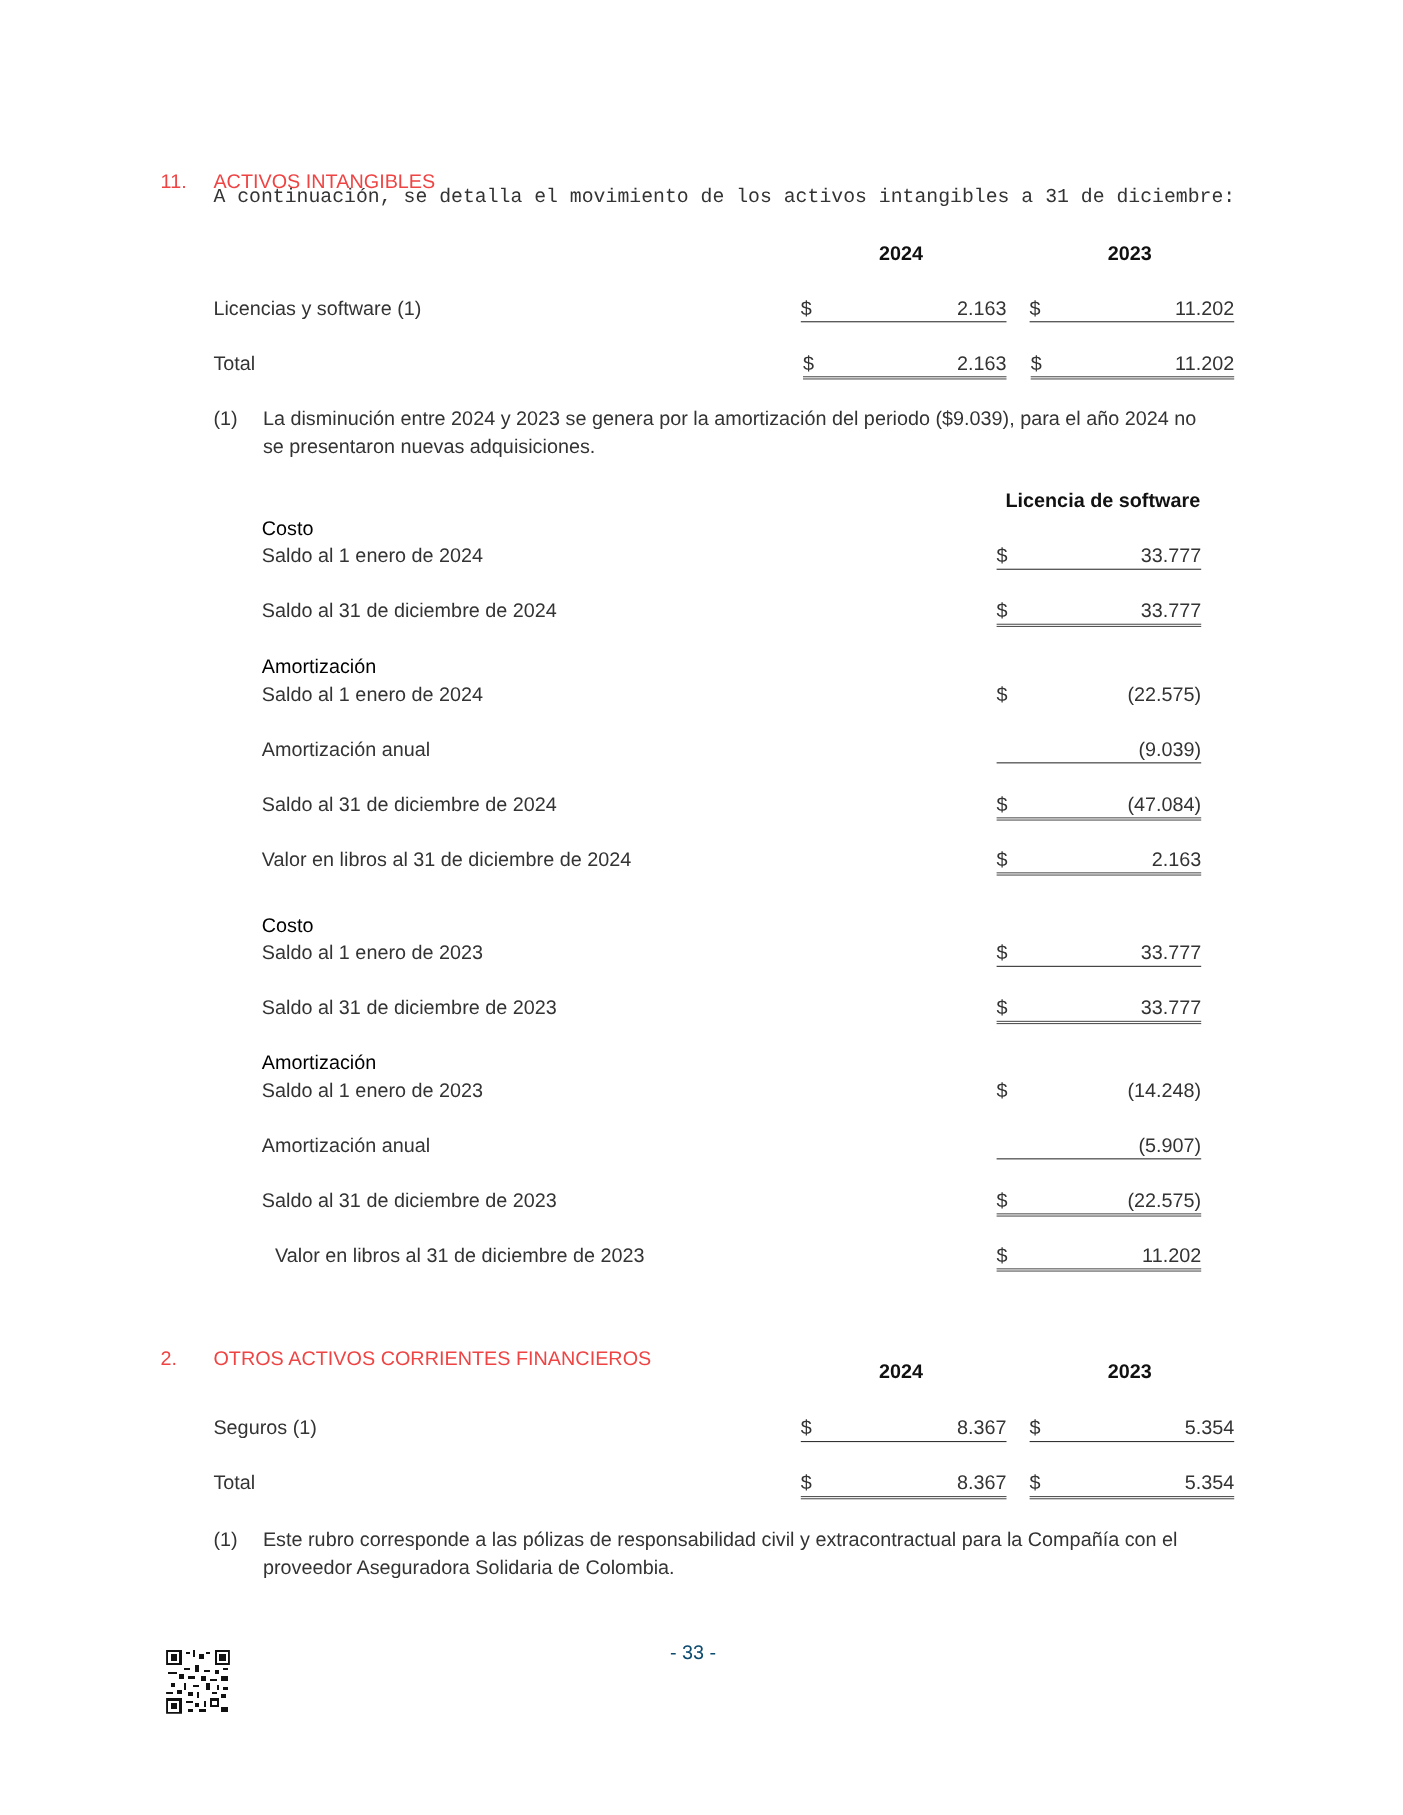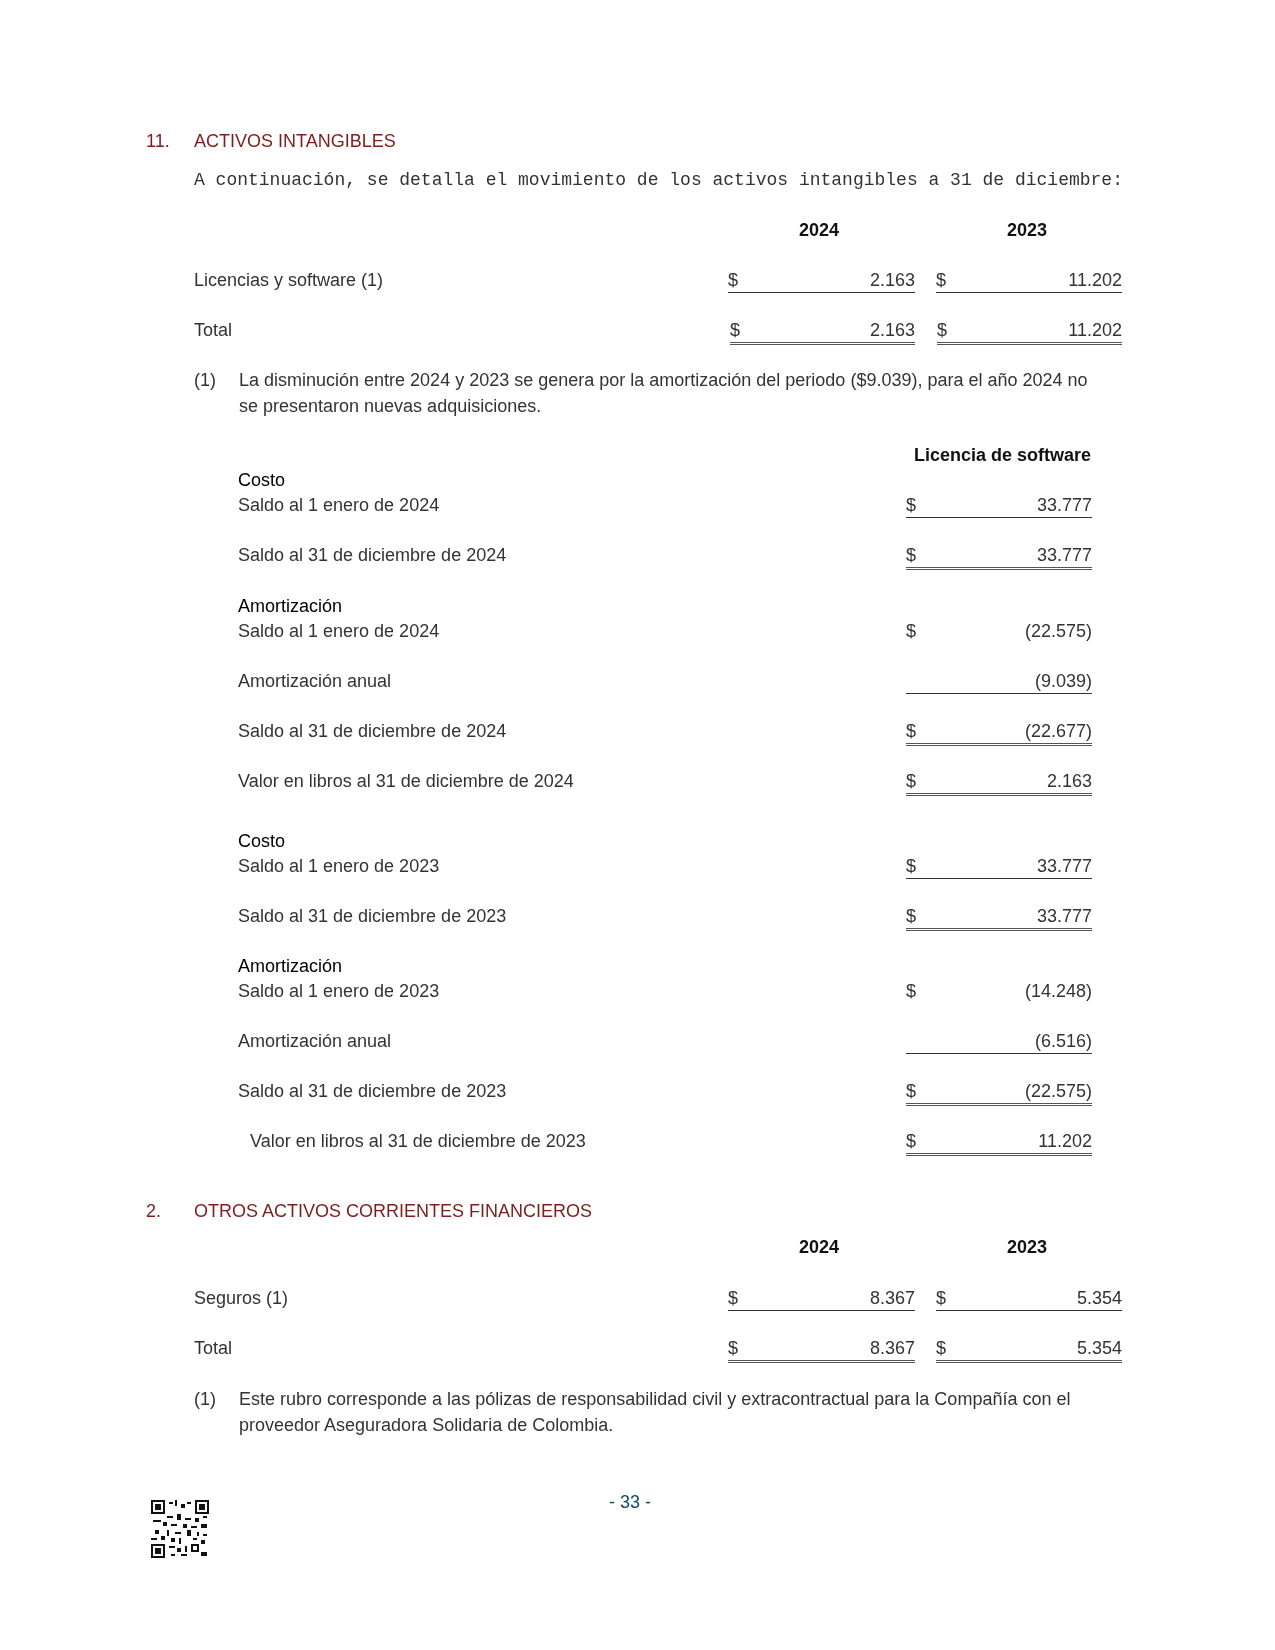--- a/index.html
+++ b/index.html
@@ -1,20 +1,20 @@
 <!DOCTYPE html>
 <html><head>
 <meta charset="utf-8">
 <style>
   html, body { margin: 0; padding: 0; background: #ffffff; }
   body { width: 1275px; height: 1650px; position: relative; overflow: hidden;
          font-family: "Liberation Sans", sans-serif; color: #222; }
   .abs { position: absolute; white-space: nowrap; }
   .t { font-size: 18px; color: #333; }
-  .h { font-size: 18px; color: #7f1d1d; }
+  .h { font-size: 18px; color: #ef4444; margin-top: 24px; }
   .b { font-size: 18px; color: #111; font-weight: bold; }
   .cell { position: absolute; height: 22px; font-size: 18px; color: #333; }
   .cell .cur { position: absolute; left: 0; top: 0; }
   .cell .val { position: absolute; right: 0; top: 0; }
   .u1 { border-bottom: 1.5px solid #333; }
   .u2 { border-bottom: 3px double #555; }
   .wrap { white-space: normal; line-height: 26px; }
   .qr { position: absolute; left: 151px; top: 1500px; width: 58px; height: 58px; }
 </style>
 </head>
@@ -70,21 +70,21 @@
       <span class="val">(22.575)</span>
     </div>
     <div class="abs t" style="left: 238px; top: 671px;">Amortización anual</div>
     <div class="cell u1" style="left: 906px; top: 671px; width: 186px; text-align: right;">
       <span class="cur"></span>
       <span class="val">(9.039)</span>
     </div>
     <div class="abs t" style="left: 238px; top: 721px;">Saldo al 31 de diciembre de 2024</div>
     <div class="cell u2" style="left: 906px; top: 721px; width: 186px;">
       <span class="cur">$</span>
-      <span class="val">(22.677)</span>
+      <span class="val">(47.084)</span>
     </div>
     <div class="abs t" style="left: 238px; top: 771px;">Valor en libros al 31 de diciembre de 2024</div>
     <div class="cell u2" style="left: 906px; top: 771px; width: 186px;">
       <span class="cur">$</span>
       <span class="val">2.163</span>
     </div>
     <div class="abs b" style="left: 238px; top: 831px; font-weight: normal; color: rgb(0, 0, 0);">Costo</div>
     <div class="abs t" style="left: 238px; top: 856px;">Saldo al 1 enero de 2023</div>
     <div class="cell u1" style="left: 906px; top: 856px; width: 186px;">
       <span class="cur">$</span>
@@ -97,21 +97,21 @@
     </div>
     <div class="abs b" style="left: 238px; top: 956px; font-weight: normal; color: rgb(0, 0, 0);">Amortización</div>
     <div class="abs t" style="left: 238px; top: 981px;">Saldo al 1 enero de 2023</div>
     <div class="cell" style="left: 906px; top: 981px; width: 186px;">
       <span class="cur">$</span>
       <span class="val">(14.248)</span>
     </div>
     <div class="abs t" style="left: 238px; top: 1031px;">Amortización anual</div>
     <div class="cell u1" style="left: 906px; top: 1031px; width: 186px;">
       <span class="cur"></span>
-      <span class="val">(6.516)</span>
+      <span class="val">(5.907)</span>
     </div>
     <div class="abs t" style="left: 238px; top: 1081px;">Saldo al 31 de diciembre de 2023</div>
     <div class="cell u2" style="left: 906px; top: 1081px; width: 186px;">
       <span class="cur">$</span>
       <span class="val">(22.575)</span>
     </div>
     <div class="abs t" style="left: 238px; top: 1131px; margin-left: 12px;">Valor en libros al 31 de diciembre de 2023</div>
     <div class="cell u2" style="left: 906px; top: 1131px; width: 186px;">
       <span class="cur">$</span>
       <span class="val">11.202</span>

